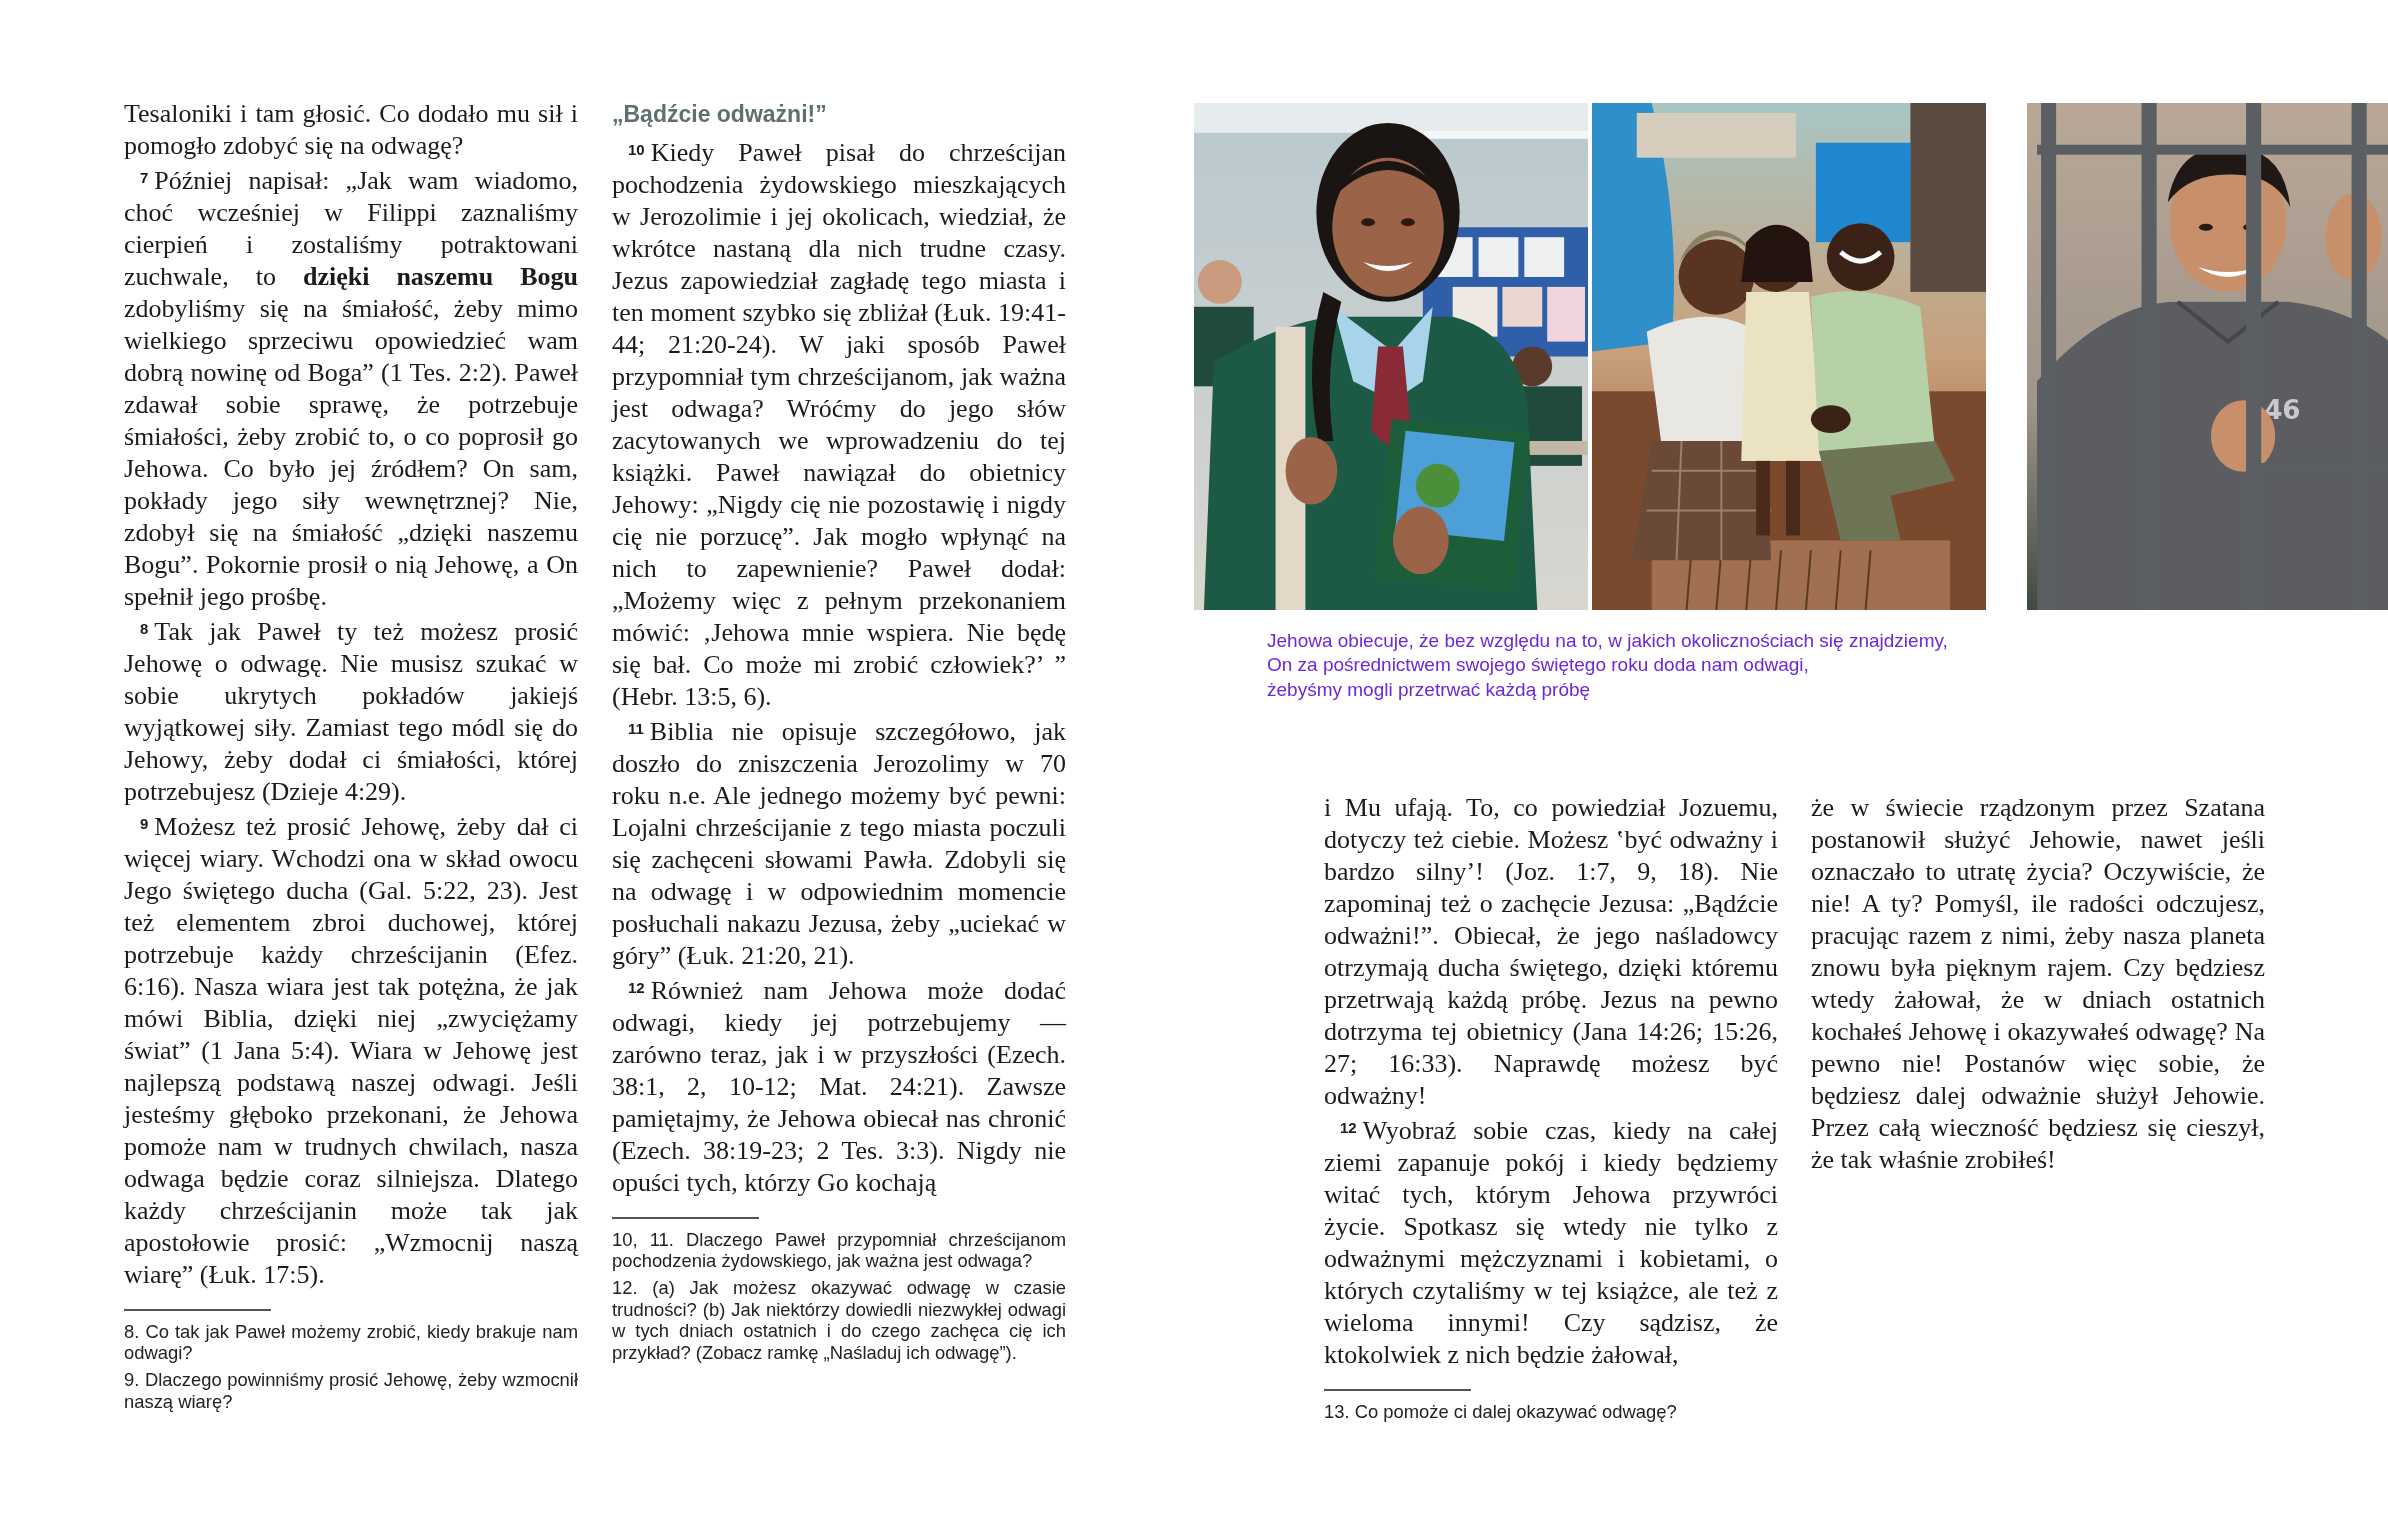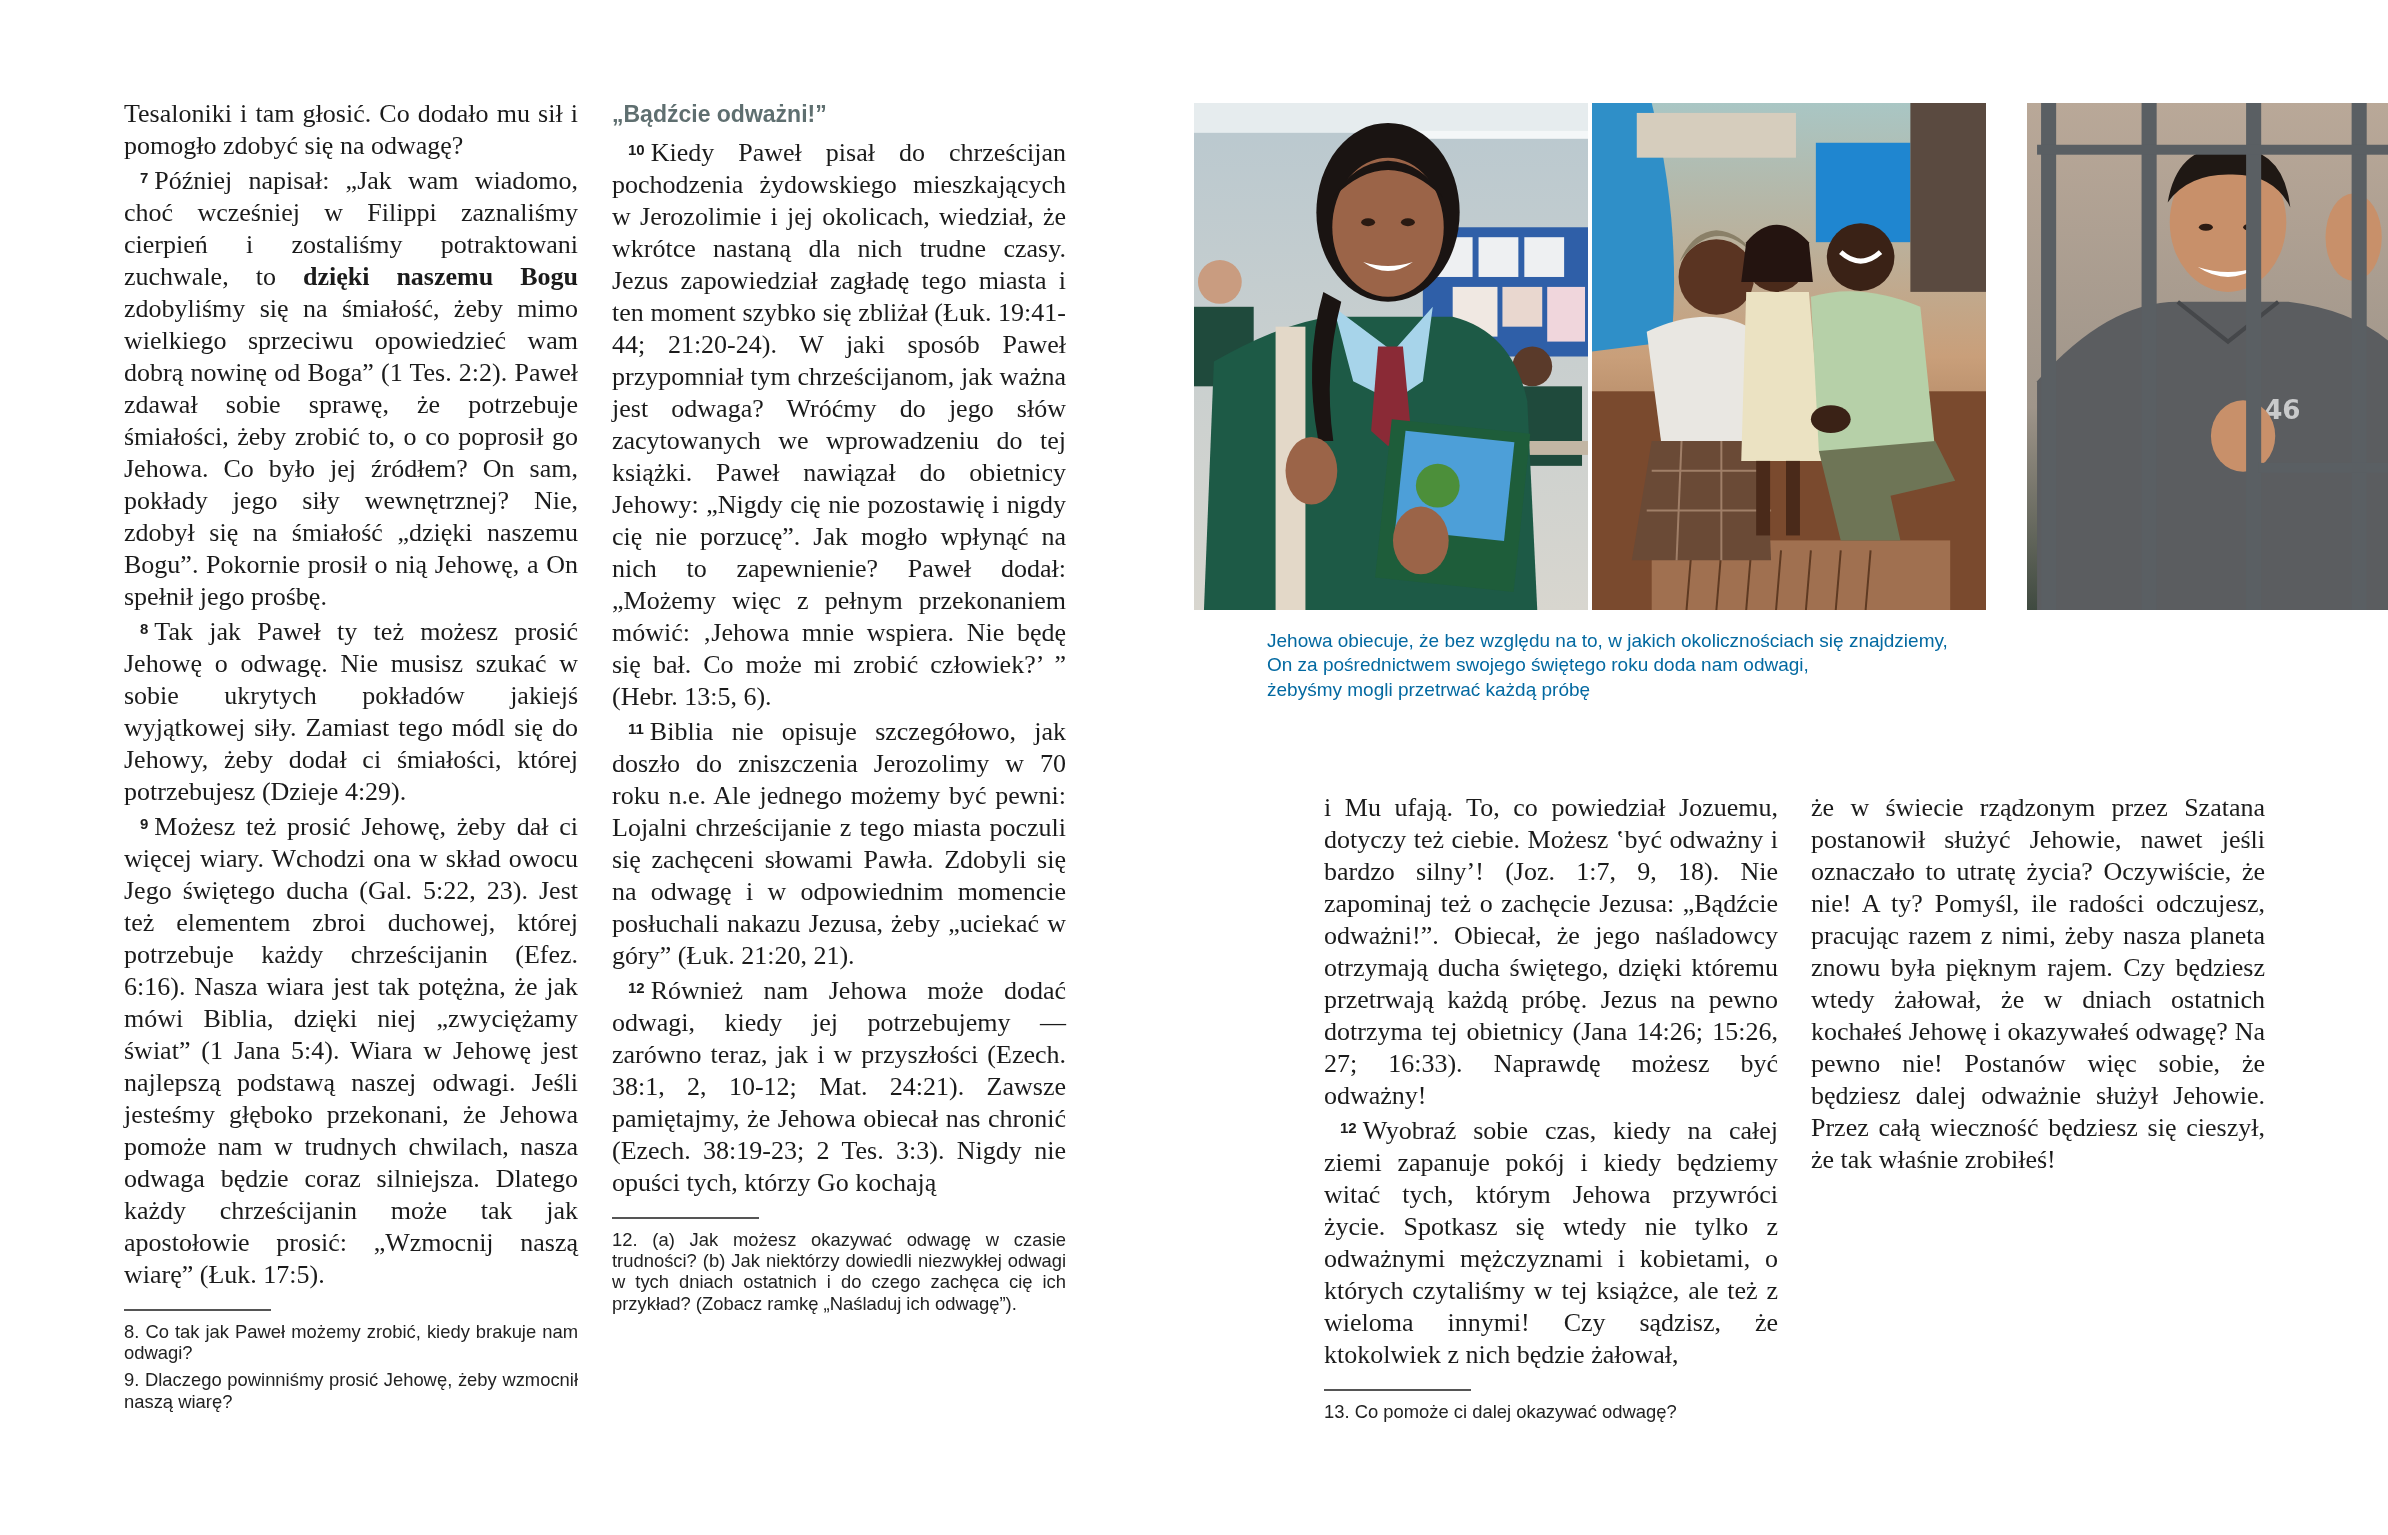--- a/index.html
+++ b/index.html
@@ -61,21 +61,21 @@
   .photo svg { width: 100%; height: 100%; display: block; }
 
   .caption {
     position: absolute;
     left: 1267px;
     top: 629px;
     width: 756px;
     font-family: "Liberation Sans", "DejaVu Sans", sans-serif;
     font-size: 19px;
     line-height: 24.4px;
-    color: #0369a1;
+    color: #6d28d9;
   }
 </style>
 </head>
 <body>
 
 <div class="col body-text" style="left:124px; top:98px; width:454px;">
   <p>
     <span>Tesaloniki i tam głosić. Co dodało mu sił i pomogło zdobyć się na odwagę?</span>
   </p>
   <p class="para">
@@ -100,20 +100,21 @@
     <span class="pnum">10</span><span>Kiedy Paweł pisał do chrześcijan pochodzenia żydowskiego mieszkających w Jerozolimie i jej okolicach, wiedział, że wkrótce nastaną dla nich trudne czasy. Jezus zapowiedział zagładę tego miasta i ten moment szybko się zbliżał (Łuk. 19:41-44; 21:20-24). W jaki sposób Paweł przypomniał tym chrześcijanom, jak ważna jest odwaga? Wróćmy do jego słów zacytowanych we wprowadzeniu do tej książki. Paweł nawiązał do obietnicy Jehowy: „Nigdy cię nie pozostawię i nigdy cię nie porzucę”. Jak mogło wpłynąć na nich to zapewnienie? Paweł dodał: „Możemy więc z pełnym przekonaniem mówić: ‚Jehowa mnie wspiera. Nie będę się bał. Co może mi zrobić człowiek?’ ” (Hebr. 13:5, 6).</span>
   </p>
   <p class="para">
     <span class="pnum">11</span><span>Biblia nie opisuje szczegółowo, jak doszło do zniszczenia Jerozolimy w 70 roku n.e. Ale jednego możemy być pewni: Lojalni chrześcijanie z tego miasta poczuli się zachęceni słowami Pawła. Zdobyli się na odwagę i w odpowiednim momencie posłuchali nakazu Jezusa, żeby „uciekać w góry” (Łuk. 21:20, 21).</span>
   </p>
   <p class="para">
     <span class="pnum">12</span><span>Również nam Jehowa może dodać odwagi, kiedy jej potrzebujemy — zarówno teraz, jak i w przyszłości (Ezech. 38:1, 2, 10-12; Mat. 24:21). Zawsze pamiętajmy, że Jehowa obiecał nas chronić (Ezech. 38:19-23; 2 Tes. 3:3). Nigdy nie opuści tych, którzy Go kochają</span>
   </p>
   <div class="rule"></div>
   <div class="questions">
+    <p><span class="qnum">10, 11.</span> <span>Dlaczego Paweł przypomniał chrześcijanom pochodzenia żydowskiego, jak ważna jest odwaga?</span></p>
     <p><span class="qnum">12.</span> <span>(a) Jak możesz okazywać odwagę w czasie trudności? (b) Jak niektórzy dowiedli niezwykłej odwagi w tych dniach ostatnich i do czego zachęca cię ich przykład? (Zobacz ramkę „Naśladuj ich odwagę”).</span></p>
   </div>
 </div>
 
 <div class="photo" style="left:1194px; width:394px;">
   <svg viewBox="0 0 396 510" preserveAspectRatio="none">
     <defs>
       <linearGradient id="cls" x1="0" y1="0" x2="0" y2="1">
         <stop offset="0" stop-color="#b9c8cf"></stop>
           <stop offset="1" stop-color="#d8d6cf"></stop>

